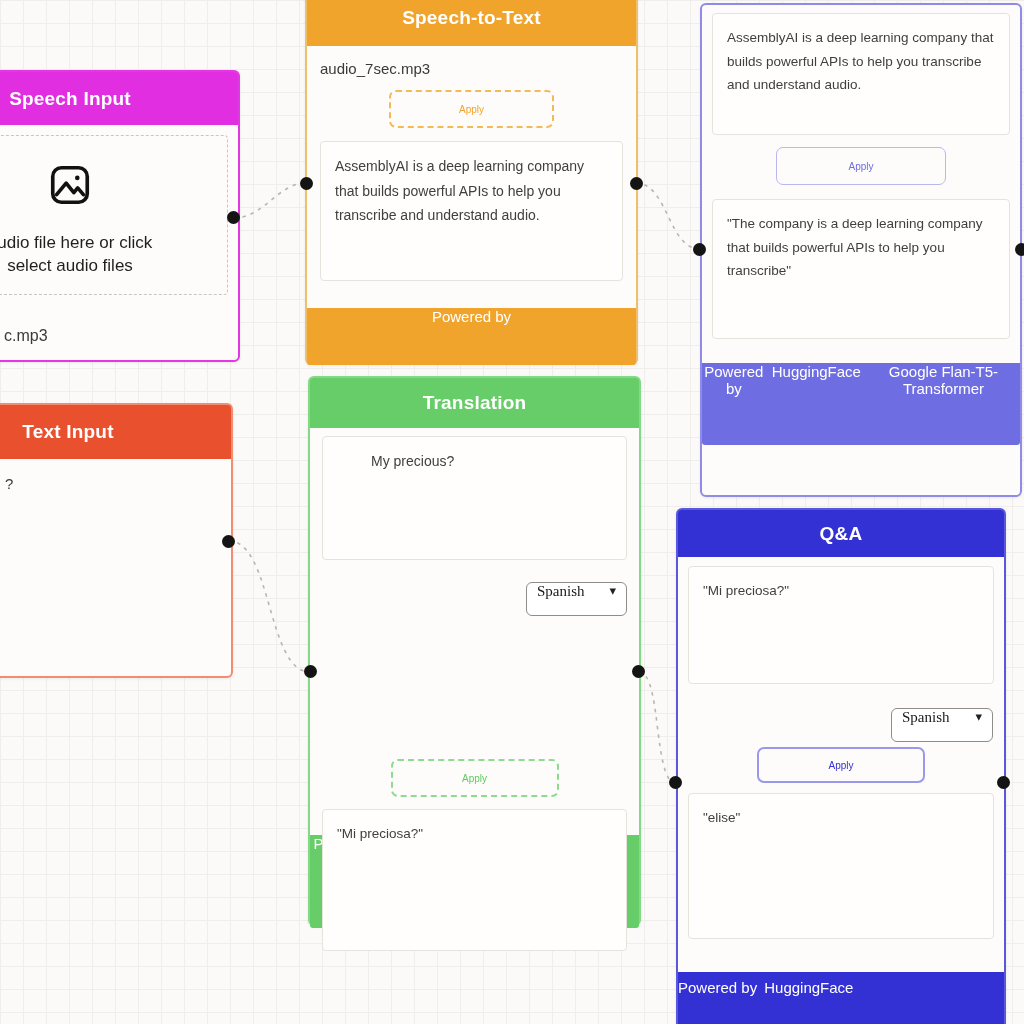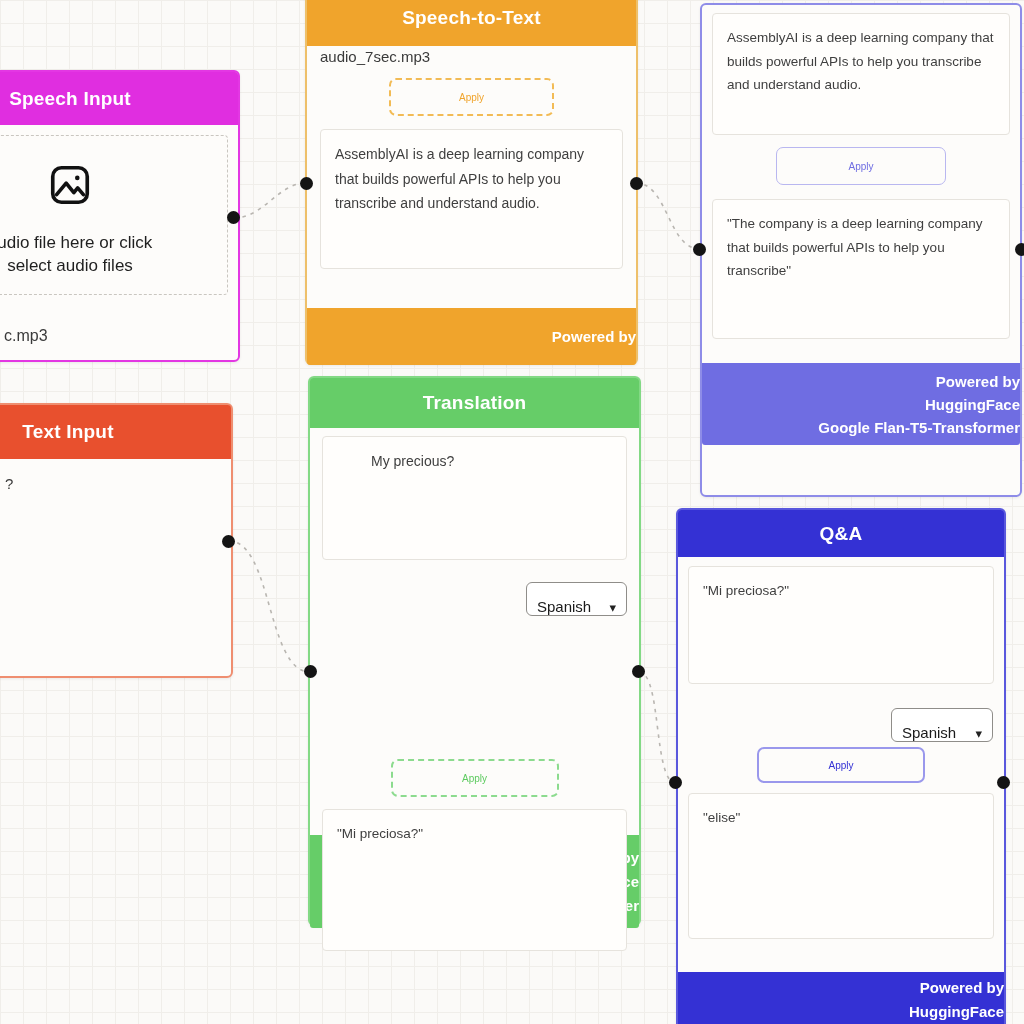--- a/index.html
+++ b/index.html
@@ -18,40 +18,40 @@
     border:2px solid var(--border);
     box-sizing:border-box;z-index:2;
   }
   .node-header{
     background:var(--accent);color:#fff;font-weight:700;font-size:19px;
     display:flex;align-items:center;justify-content:center;
     border-radius:3px 3px 0 0;letter-spacing:.2px;
   }
   .node-footer{
     background:var(--accent);color:#fff;text-align:center;font-size:15px;
-    font-weight:700;border-radius:0 0 3px 3px;
-    display:flex;flex-direction:column;justify-content:center;gap:7px;align-items:flex-end;
+    font-weight:400;border-radius:0 0 3px 3px;
+    display:flex;flex-direction:row;justify-content:center;gap:7px;
   }
   .node-body{position:relative;box-sizing:border-box;}
   .textbox{
     background:#fffefc;border:1px solid #e6e3dd;border-radius:4px;
     padding:12px 14px;font-size:13.5px;line-height:1.75;color:#3f3f3f;
     box-sizing:border-box;overflow:hidden;
   }
   .apply{
     display:block;background:transparent;border-radius:7px;
     font-family:"Liberation Sans",sans-serif;font-weight:400;font-size:10px;
     cursor:pointer;box-sizing:border-box;
   }
   .apply.dashed{border:2px dashed var(--apply-border);color:var(--apply-color);}
   .apply.solid{border:2px solid var(--apply-border);color:var(--apply-color);}
   .select{
     position:absolute;background:#fff;border:1.5px solid #8f8d89;border-radius:6px;
-    display:flex;align-items:flex-end;justify-content:space-between;
-    padding:0 10px;font-size:15px;color:#1a1a1a;box-sizing:border-box;cursor:pointer;
+    display:flex;align-items:flex-start;justify-content:space-between;
+    padding:0 10px;font-size:15px;color:#1a1a1a;box-sizing:border-box;cursor:pointer;font-family:Liberation Serif, serif;
   }
   .select .chev{font-size:13px;color:#222;margin-left:8px;}
   .filename{font-size:15px;color:#3a3a3a;}
   .dropzone{
     border:1.5px dashed #c9c6c0;border-radius:4px;text-align:center;
     box-sizing:border-box;
   }
   .dz-text{font-size:17px;color:#1f1f1f;line-height:1.35;margin-top:20px;}
   .handle{
     position:absolute;width:13px;height:13px;border-radius:50%;
@@ -85,21 +85,21 @@
           <div>audio file here or click</div>
           <div>select audio files</div>
         </div>
       </div>
       <div class="filename" style="position:absolute;left:102px;top:202px;font-size:16px;">c.mp3</div>
     </div>
   </div>
 
   <div class="node" style="left:305px;top:-12px;width:333px;height:377px;--accent:#f0a42c;--border:#eec06a;--apply-border:#f2bb55;--apply-color:#f0a42c;">
     <div class="node-header" style="height:56px;">Speech-to-Text</div>
-    <div class="node-body" style="height:262px;padding:2px 13px 0;">
+    <div class="node-body" style="height:262px;padding:14px 13px 0;">
       <div class="filename">audio_7sec.mp3</div>
       <button class="apply dashed" style="width:165px;height:38px;margin:13px auto 0;">Apply</button>
       <div class="textbox" style="height:140px;margin-top:13px;font-size:14px;">AssemblyAI is a deep learning company that builds powerful APIs to help you transcribe and understand audio.</div>
     </div>
     <div class="node-footer" style="height:57px;">
       <div>Powered by</div>
     </div>
   </div>
 
   <div class="node" style="left:700px;top:3px;width:322px;height:494px;--accent:#6f6de2;--border:#8e8ce8;--apply-border:#b9b7f0;--apply-color:#6f6de2;">

